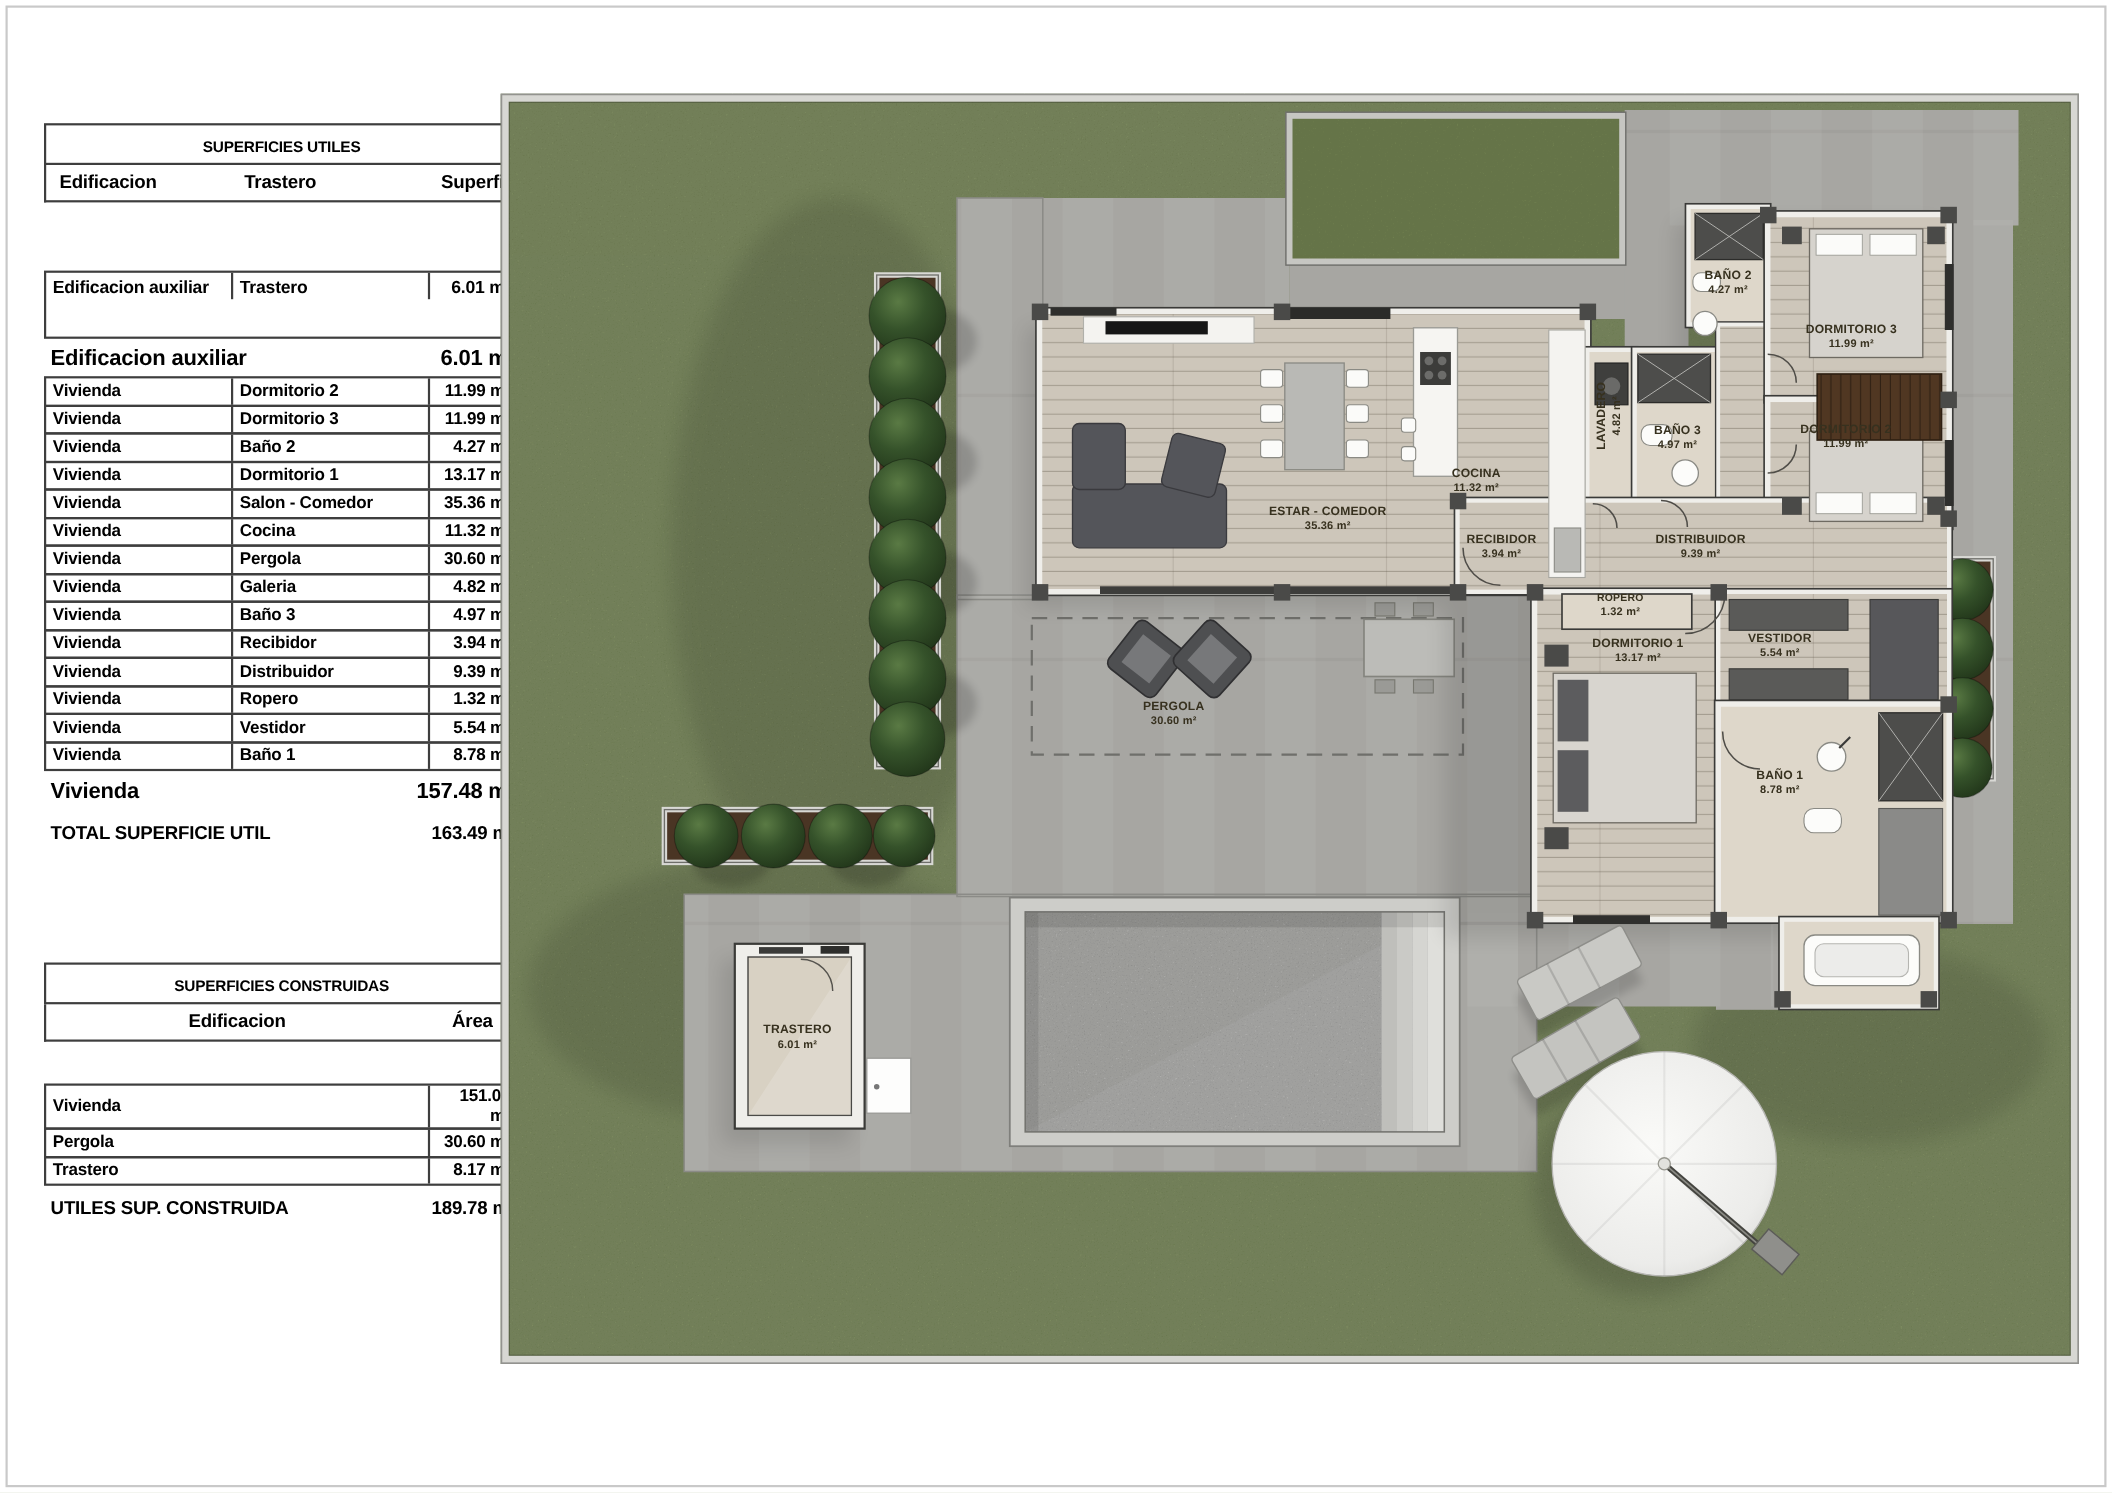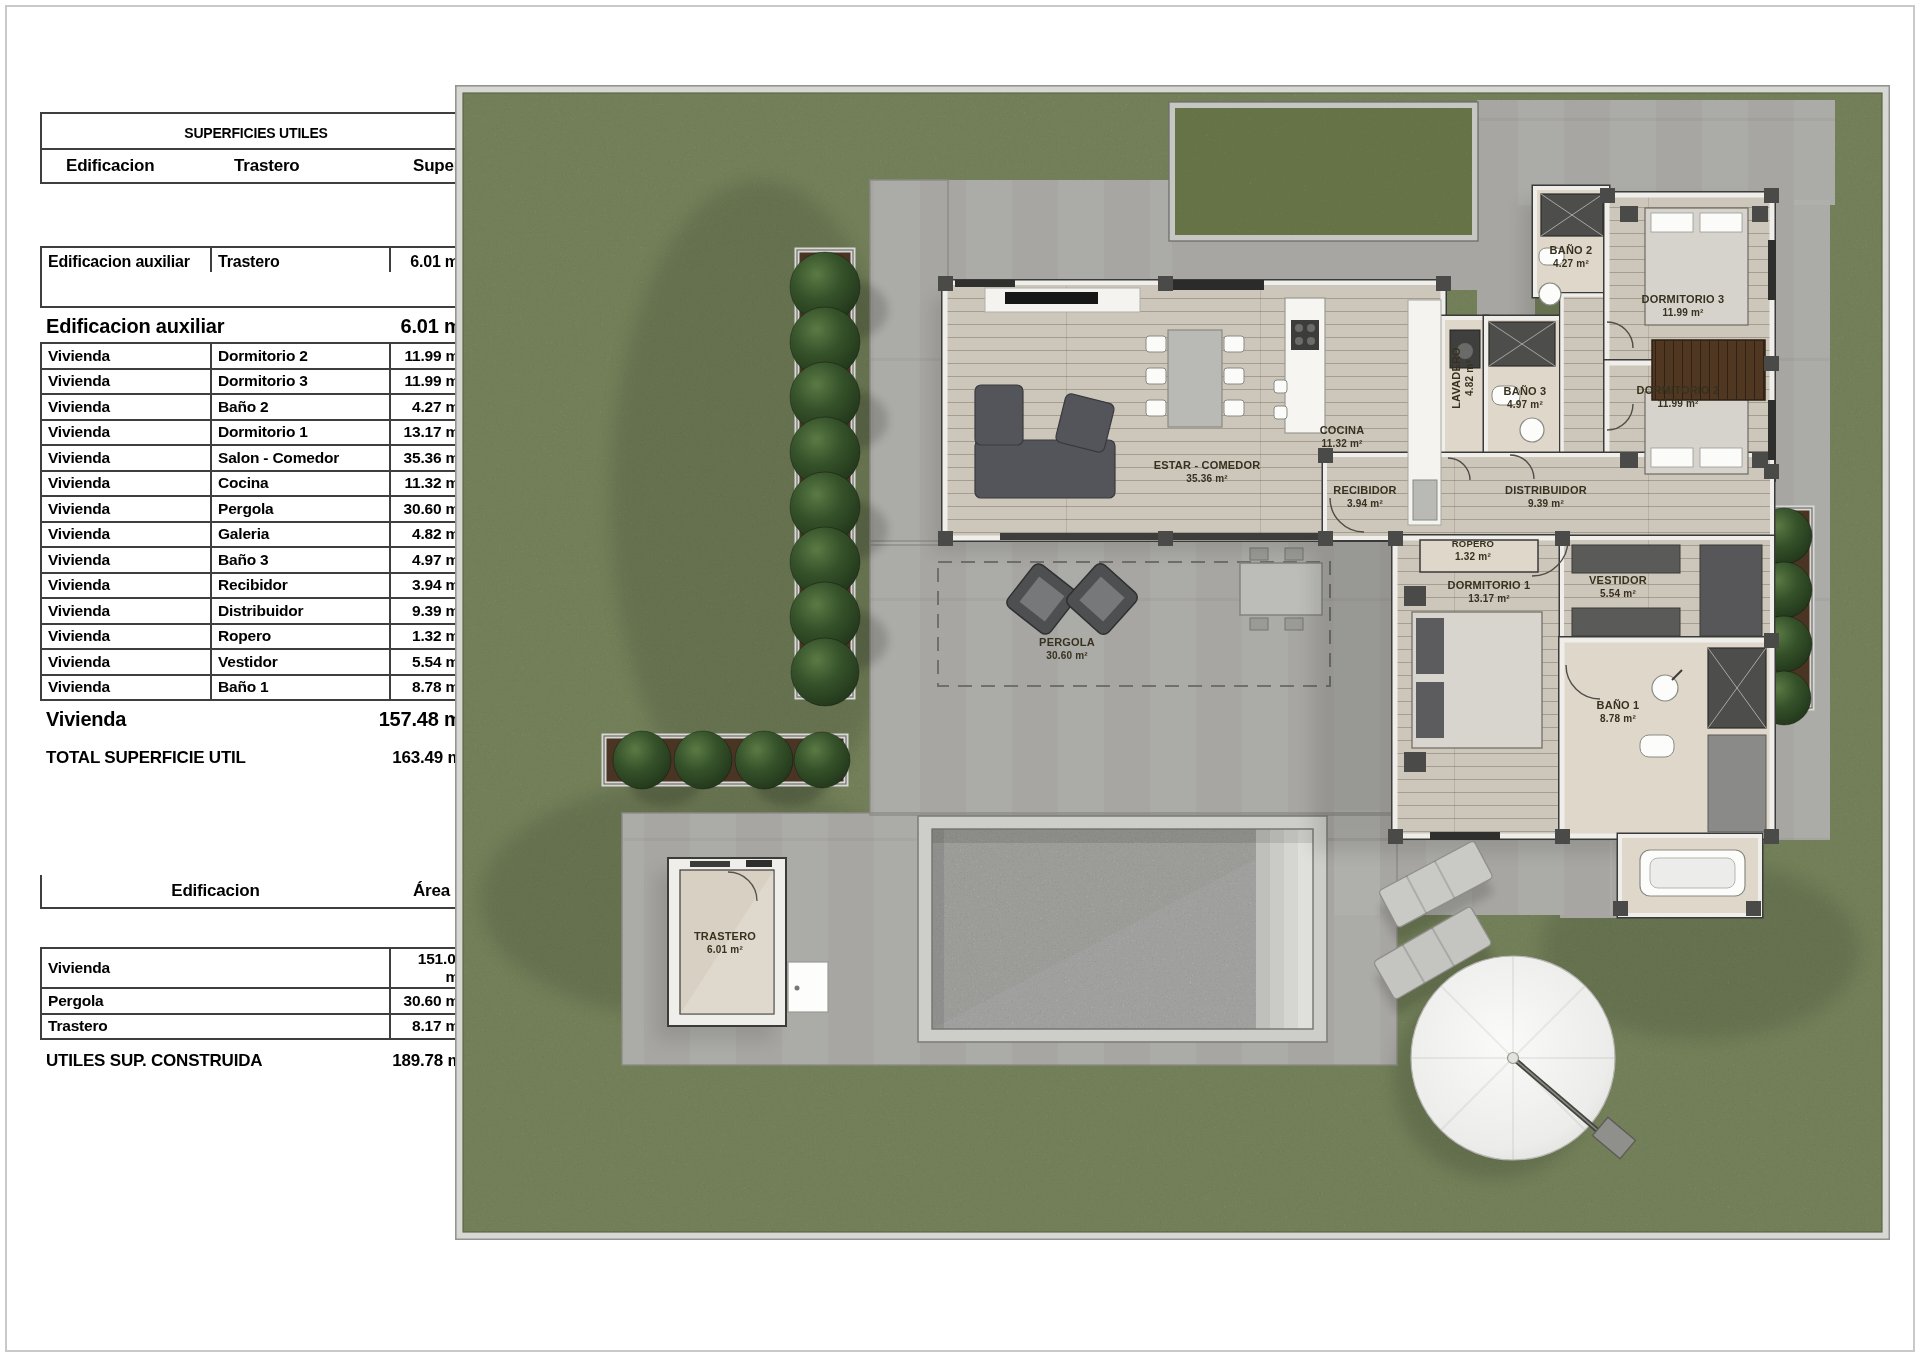--- a/index.html
+++ b/index.html
@@ -10,21 +10,21 @@
   
   .twrap{position:absolute;left:40px;width:432px;font-weight:bold;letter-spacing:-0.2px;}
   #t1{top:112px;}
   #t2{top:875px;}
   .ttitle{border:2px solid #3e3e3e;height:38px;line-height:38px;text-align:center;
        font-size:14px;box-sizing:border-box;}
   .thead{display:grid;border:2px solid #3e3e3e;border-top:none;height:34px;
        box-sizing:border-box;font-size:17px;align-items:center;}
   .g3{grid-template-columns:168px 179px 81px;}
   .g2{grid-template-columns:347px 81px;}
-  .thead .c{padding:0 24px;}
+  .thead .c{padding:0 12px;}
   .thead .cc{text-align:center;}
   .tgap1{height:64px;}
   .tgap2{height:40px;}
   .trow{display:grid;border:2px solid #3e3e3e;margin-top:-2px;box-sizing:border-box;
        font-size:15.5px;align-items:center;min-height:27.5px;}
   .trow .c{padding:1px 6px;align-self:center;}
   .trow .bl{border-left:2px solid #3e3e3e;height:100%;display:flex;align-items:center;box-sizing:border-box;}
   .trow .num{justify-content:flex-end;text-align:right;}
   .auxrow{min-height:62px;font-size:16px;}
   .auxrow .c{align-self:start;padding-top:5px;}
@@ -140,20 +140,21 @@
     <span>Vivienda</span>
     <span>157.48 m²</span>
   </div>
   <div class="sumrow totalrow">
     <span>TOTAL SUPERFICIE UTIL</span>
     <span>163.49 m²</span>
   </div>
 </div>
 
 <div class="twrap" id="t2">
+  <div class="ttitle">SUPERFICIES CONSTRUIDAS</div>
   <div class="thead g2">
     <div class="c cc">Edificacion</div>
     <div class="c cc">Área</div>
   </div>
   <div class="tgap2"></div>
   <div id="t2-rows">
       <div class="trow g2">
         <div class="c">Vivienda</div>
         <div class="c bl num">151.00 m²</div>
       </div>

